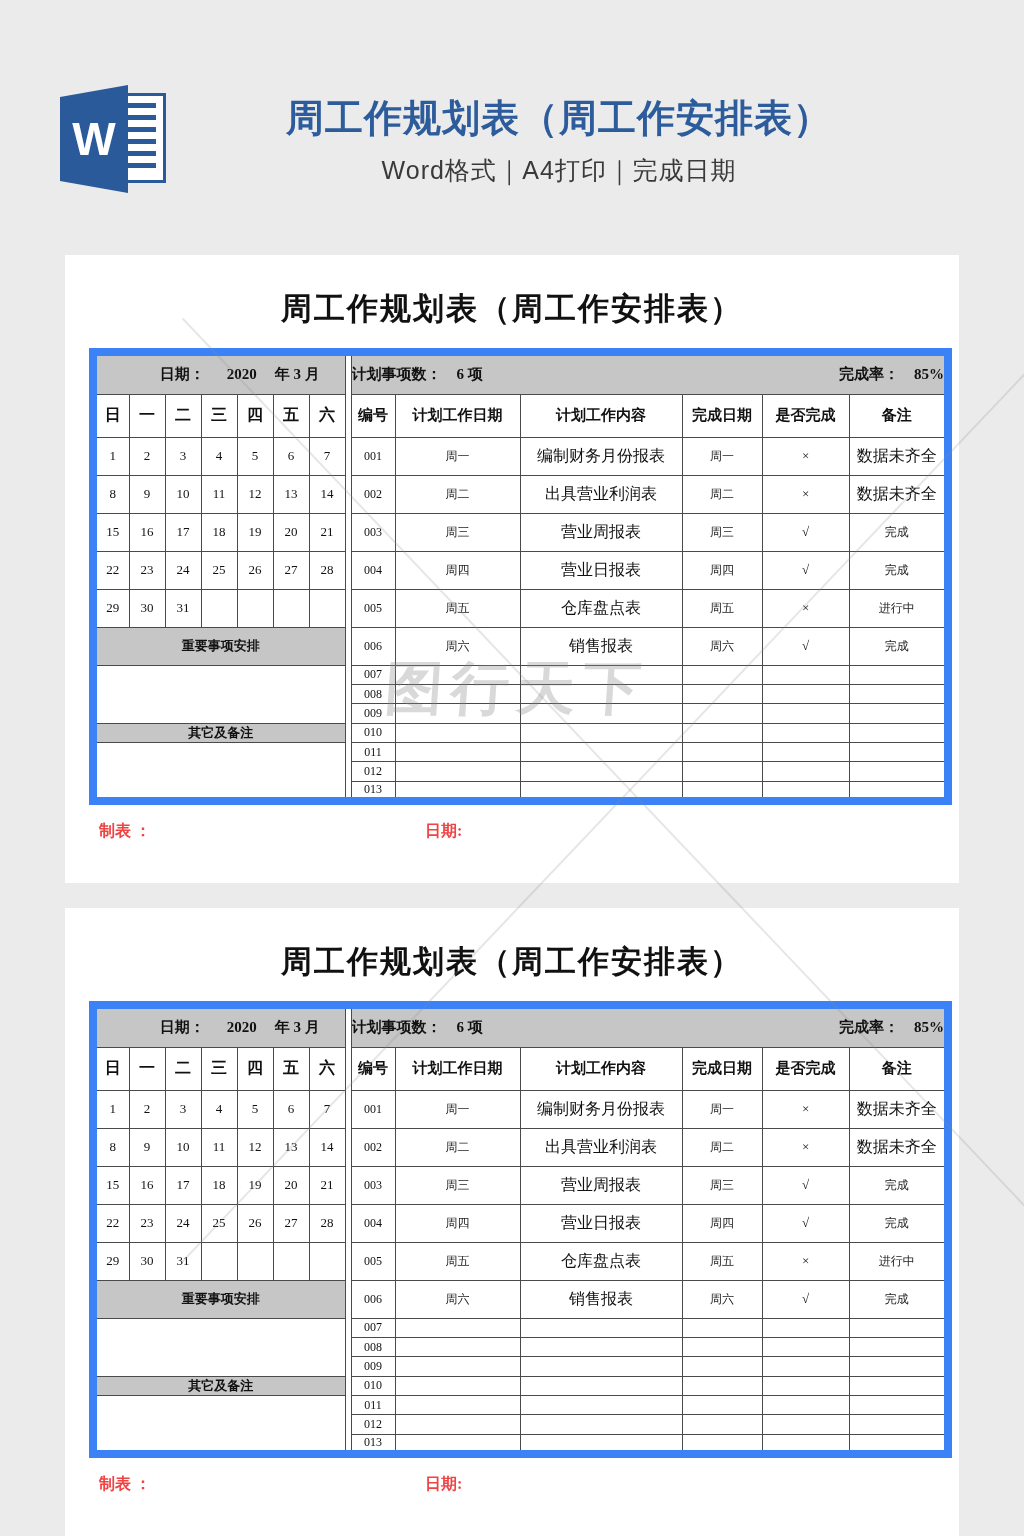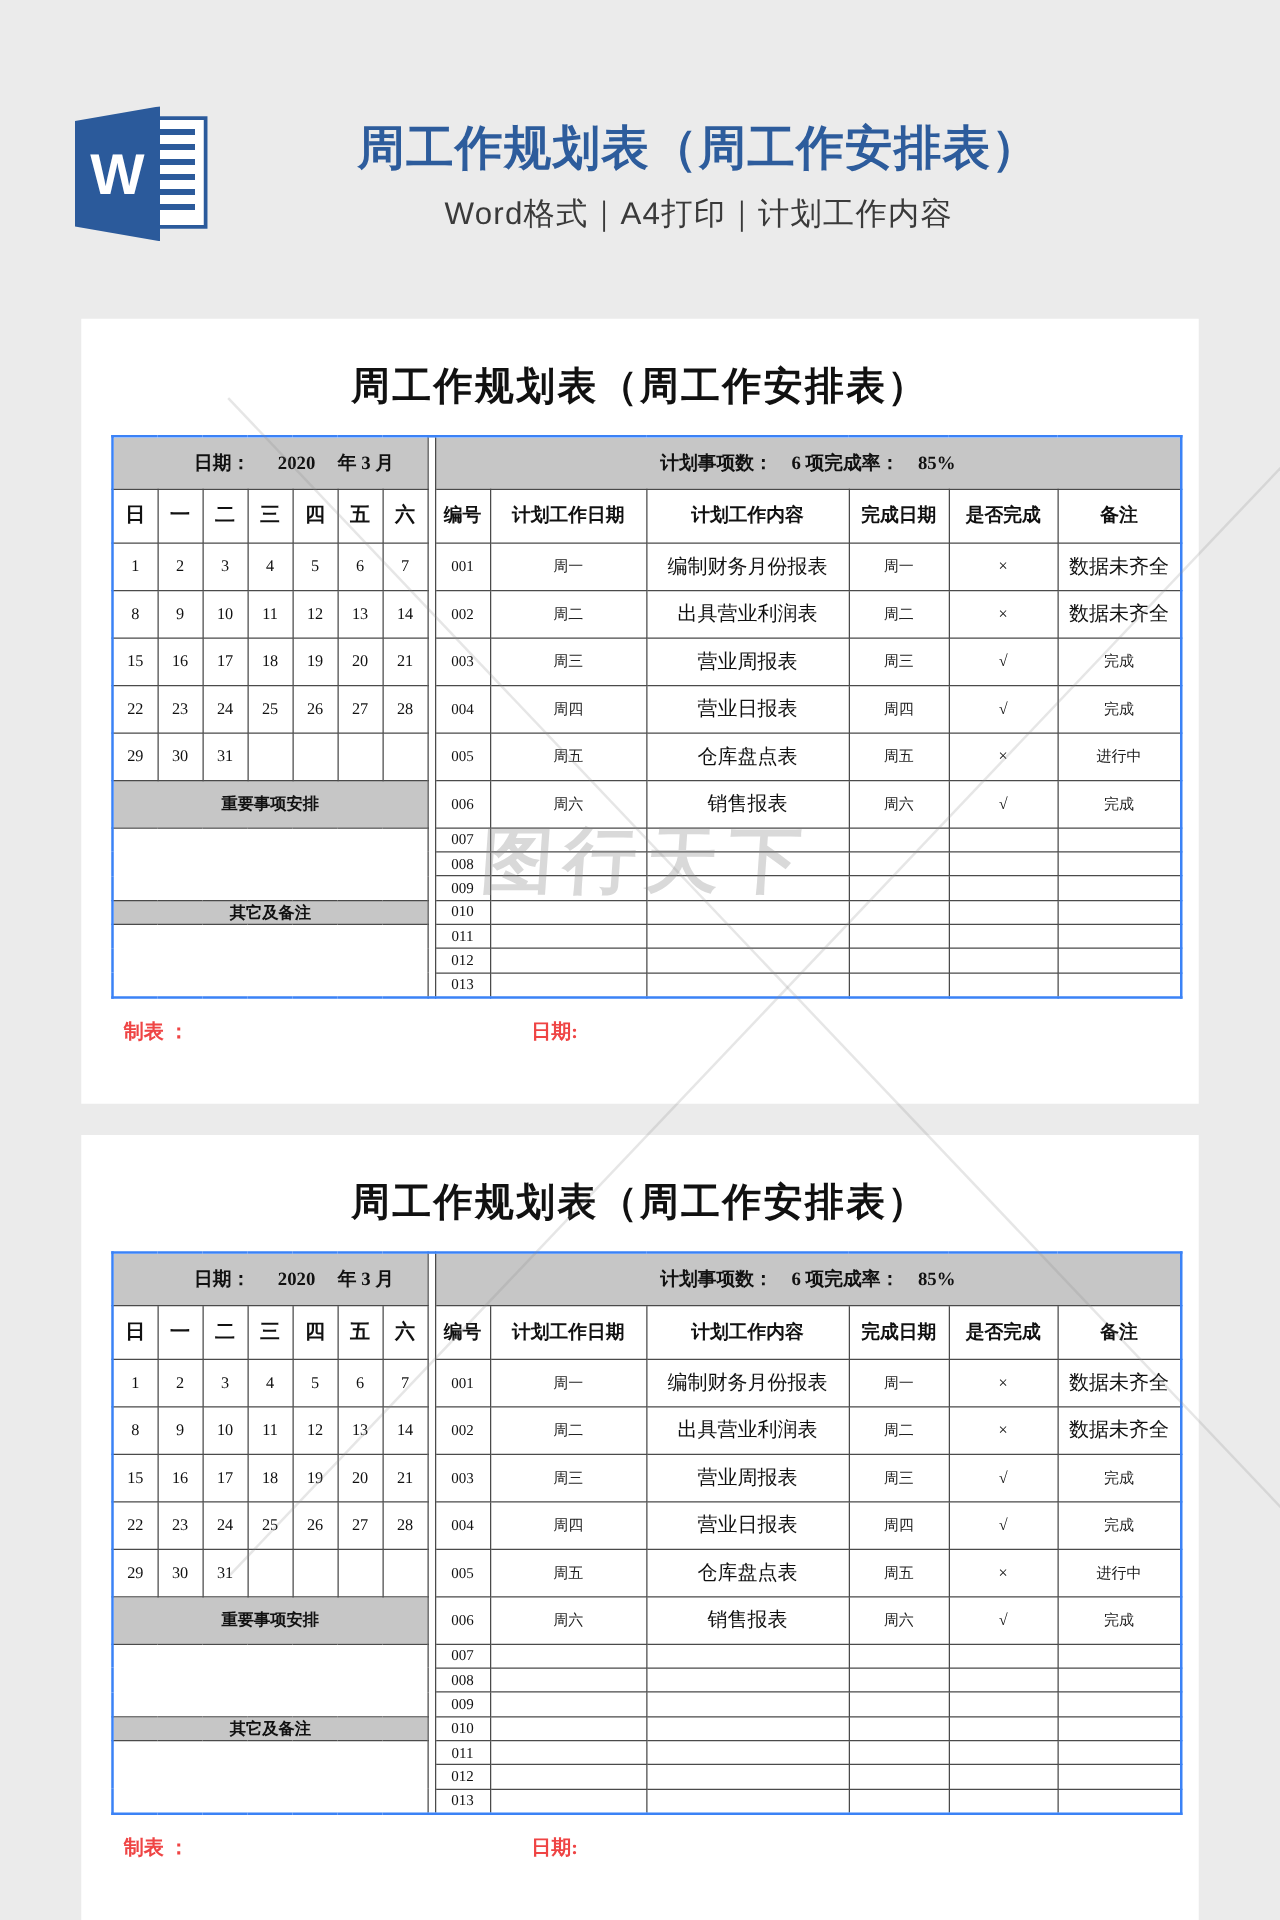--- a/index.html
+++ b/index.html
@@ -60,21 +60,21 @@
     margin:0 0 15px 0; height:48px; line-height:48px;
     text-align:center; font-size:31px; font-weight:bold; color:#111;
     letter-spacing:2px;
     font-family:"Liberation Serif","DejaVu Serif",serif;
   }
 
   
   table.sheet {
     table-layout:fixed; border-collapse:collapse;
     width:855px; margin-left:24px;
-    border:2px solid #3b82f6;
+    border:8px solid #3b82f6;
     font-family:"Liberation Serif","DejaVu Serif",serif; color:#111;
   }
   table.sheet td {
     border:1px solid #4a4a4a; text-align:center; vertical-align:middle;
     padding:0; overflow:hidden; white-space:nowrap;
   }
   tr.r-info  { height:42px; }
   tr.r-head  { height:43px; }
   tr.r-data  { height:38px; }
   tr.r-empty { height:19.4px; }
@@ -82,21 +82,21 @@
   td.gray { background:#c6c6c6; font-weight:bold; }
   td.divider {
     background:#fff; padding:0;
     border-left:2px solid #181818; border-right:2px solid #181818;
   }
   td.info-left { text-align:left; font-size:15px; }
   td.info-left .lbl { margin-left:38px; }
   td.info-left .val { margin-left:22px; }
   td.info-left .suf { margin-left:18px; }
   td.info-right { font-size:15px; }
-  td.info-right .stats { display:flex; justify-content:center; }
+  td.info-right .stats { display:flex; justify-content:space-between; }
 
   td.cal-h { font-size:16px; font-weight:bold; }
   td.col-h { font-size:15px; font-weight:bold; }
   td.cal   { font-size:13px; }
   td.label { font-size:13px; }
   td.blank { background:#fff; }
 
   td.c0 { font-size:12px; }
   td.c1 { font-size:12px; color:#222; }
   td.c2 { font-size:16px; }
@@ -135,21 +135,21 @@
 
   <header class="site-header">
     <div class="word-icon">
       <div class="doc"></div>
       <div class="slab">
         <span>W</span>
       </div>
     </div>
     <div class="header-text">
       <h1 class="listing-title">周工作规划表（周工作安排表）</h1>
-      <p class="listing-subtitle">Word格式｜A4打印｜计划工作内容</p>
+      <p class="listing-subtitle">Word格式｜A4打印｜完成日期</p>
     </div>
   </header>
 
   <div id="pages">
   <section class="doc-page">
     <h2 class="doc-title">周工作规划表（周工作安排表）</h2>
 
     <table class="sheet">
       <colgroup>
         <col style="width:36px">

